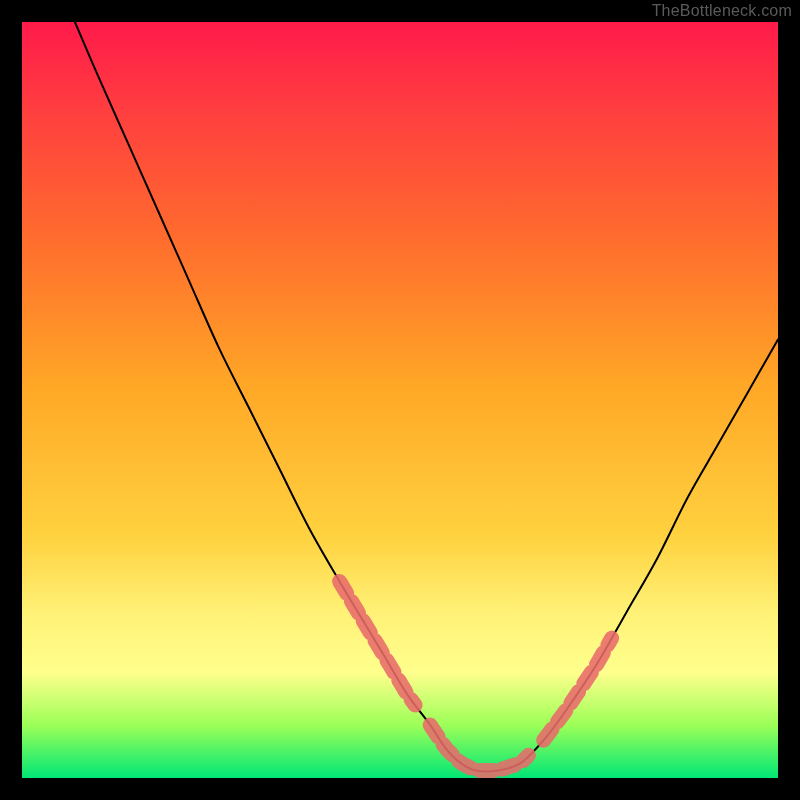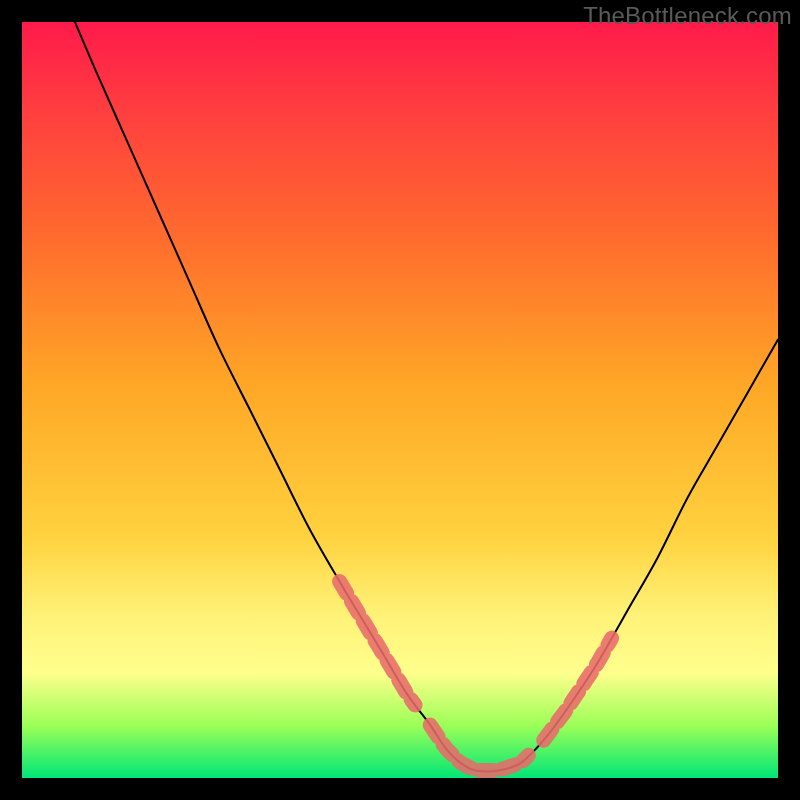--- a/index.html
+++ b/index.html
@@ -28,21 +28,21 @@
       #ffff8d 86%,
       #9cff57 93%,
       #00e676 100%
     );
   }
   .watermark {
     position: absolute;
     top: 2px;
     right: 8px;
     color: #5a5a5a;
-    font-size: 24px;
+    font-size: 16px;
     font-weight: 500;
     letter-spacing: 0.2px;
     user-select: none;
   }
   svg {
     position: absolute;
     left: 22px;
     top: 22px;
     width: 756px;
     height: 756px;

